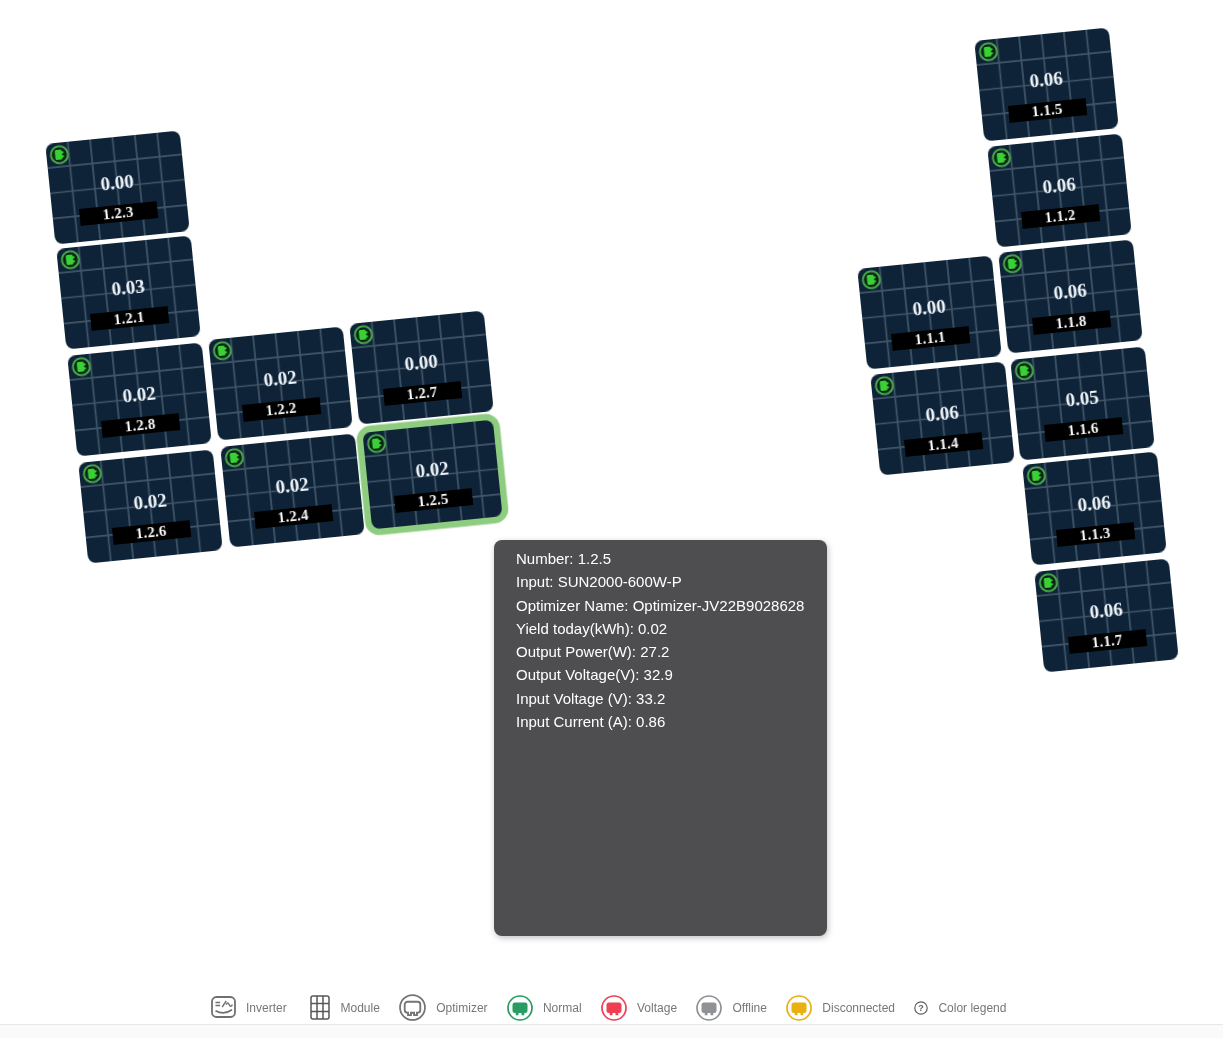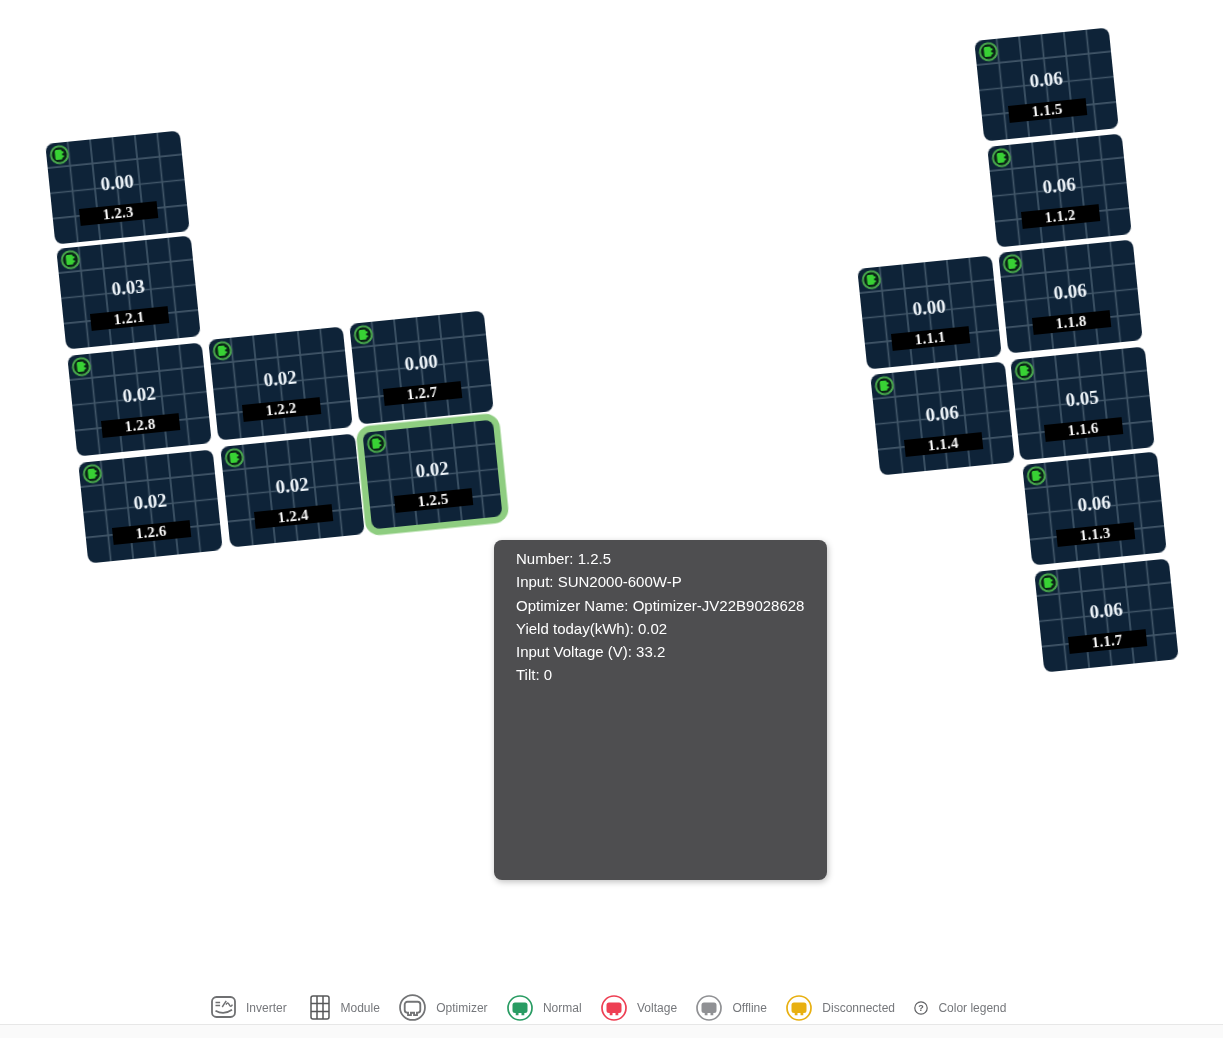--- a/index.html
+++ b/index.html
@@ -12,21 +12,21 @@
   .tile .grid{position:absolute;left:0;top:0;}
   .tile .icon{position:absolute;left:3px;top:2px;width:20px;height:20px;}
   .tile .val{position:absolute;top:36px;left:0;width:100%;text-align:center;
     font-family:"Liberation Serif",serif;font-weight:bold;font-size:19px;line-height:19px;color:#eef4f9;}
   .tile .lbl{position:absolute;top:68px;left:calc(50% - 2px);transform:translateX(-50%);width:78px;height:17px;
     background:#000;color:#f7f7f7;font-family:"Liberation Serif",serif;font-weight:bold;
     font-size:15px;line-height:17px;text-align:center;letter-spacing:0.2px;}
   .sel{box-shadow:0 0 0 6.5px #8ecd80;width:131px;height:97px;}
   .sel .val{top:34px;}
   .sel .lbl{top:66px;}
-  .tooltip{position:absolute;will-change:transform;left:494px;top:540px;width:333px;height:340px;box-sizing:border-box;
+  .tooltip{position:absolute;will-change:transform;left:494px;top:540px;width:333px;height:396px;box-sizing:border-box;
     background:#4e4e50;border-radius:8px;color:#ffffff;font-size:15px;line-height:23.3px;
     padding:7px 10px 0 22px;box-shadow:1px 2px 6px rgba(0,0,0,0.25);}
   .legend{position:absolute;will-change:transform;left:211px;top:994px;height:27px;display:flex;justify-content:flex-start;
     align-items:center;gap:19.4px;font-size:12px;color:#75777b;}
   .legend .item{display:flex;align-items:center;gap:10px;white-space:nowrap;}
   .legend .item:nth-child(2){margin-left:4.4px;}
   .bottombar{position:absolute;left:0;top:1024px;width:100%;height:14px;background:#fafafa;border-top:1px solid #e7e7e7;box-sizing:border-box;}
 </style>
 </head>
 <body>
@@ -228,22 +228,24 @@
 <div class="val">0.06</div>
 <div class="lbl">1.1.4</div>
 </div>
 
 <div class="tooltip">
 
 <div>Number: 1.2.5</div>
 <div>Input: SUN2000-600W-P</div>
 <div>Optimizer Name: Optimizer-JV22B9028628</div>
 <div>Yield today(kWh): 0.02</div>
+<div>Output Power(W): 27.2</div>
+<div>Output Voltage(V): 32.9</div>
 <div>Input Voltage (V): 33.2</div>
-<div>Tilt: 0</div>
+<div>Input Current (A): 0.86</div>
 </div>
 
 <div class="legend">
 <div class="item">
       <svg width="25" height="23" viewBox="0 0 25 23">
         <rect x="1" y="1" width="23" height="20" rx="4.5" fill="none" stroke="#6f7072" stroke-width="1.8"></rect>
         <path d="M4.5,6.4 h4.6 M4.5,9.4 h4.6" stroke="#6f7072" stroke-width="1.5" fill="none"></path>
         <path d="M11.2,11 L15.2,4.8" stroke="#6f7072" stroke-width="1.4" fill="none"></path>
         <path d="M15,8.6 q1.6,-3.2 3.2,0 q1.6,3.2 3.2,0" stroke="#6f7072" stroke-width="1.4" fill="none"></path>
         <path d="M4.5,14.8 q8.5,4.6 16.5,-1" stroke="#6f7072" stroke-width="1.7" fill="none"></path>

